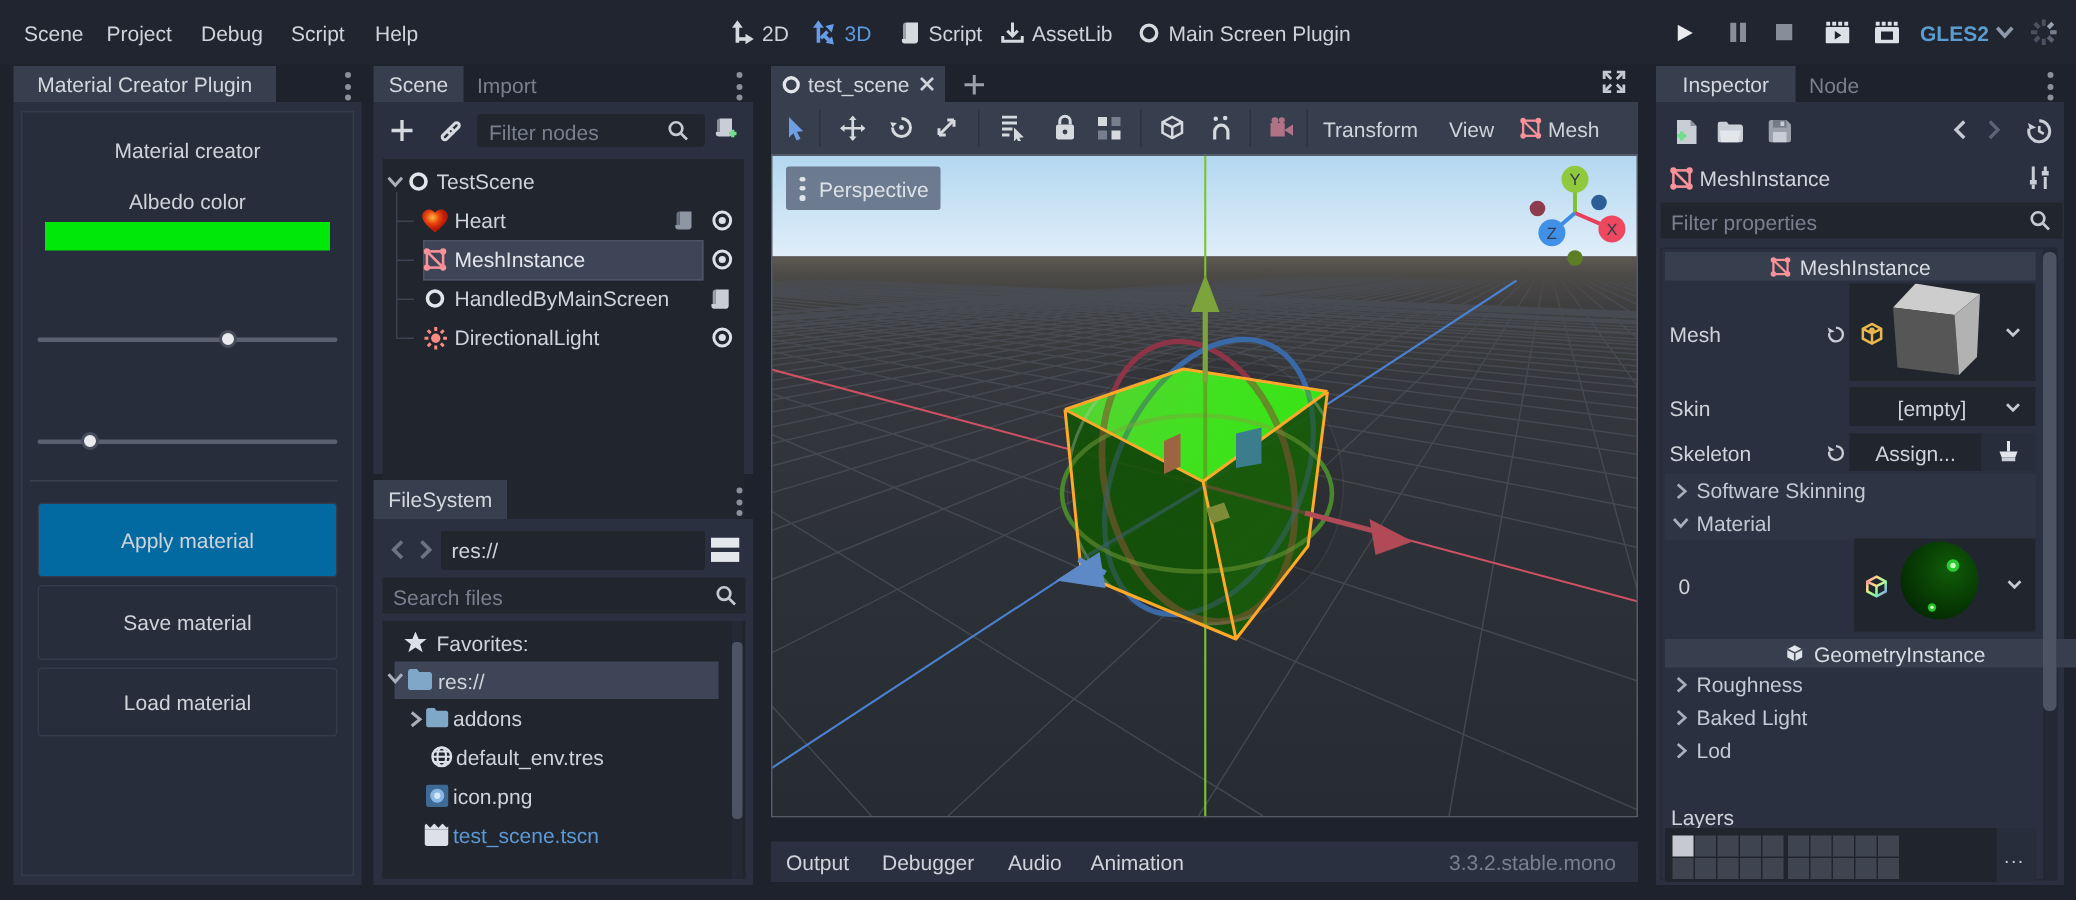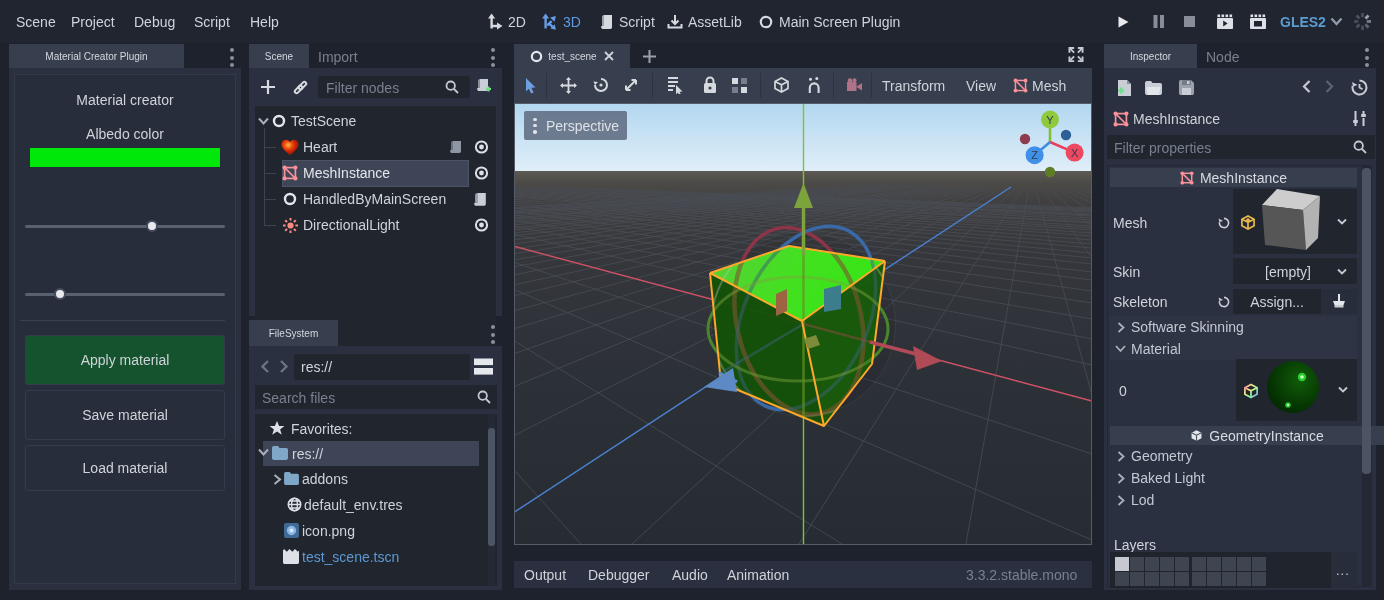--- a/index.html
+++ b/index.html
@@ -2,21 +2,21 @@
 <html><head><meta charset="utf-8">
 <style>
 *{margin:0;padding:0;box-sizing:border-box}
 html,body{width:1384px;height:600px;overflow:hidden;background:#1e222c;font-family:"Liberation Sans",sans-serif;}
 .abs{position:absolute}
 .txt{color:#cfd3da;font-size:14px;white-space:nowrap}
 .dim{color:#78808f}
 .panel{background:#2a3040}
 .inset{background:#20252e}
 .tool{background:#373e4d}
-.tab{background:#373e4d;color:#d4d8de;font-size:10px;display:flex;align-items:center;justify-content:center}
+.tab{background:#373e4d;color:#d4d8de;font-size:14px;display:flex;align-items:center;justify-content:center}
 .row{position:absolute;display:flex;align-items:center}
 svg{display:block}
 </style></head>
 <body>
 <div class="abs" style="left:0;top:0;width:1384px;height:600px">
 
 <div class="abs" style="left:0;top:0;width:1384px;height:43px;background:#21252f">
   <div class="row txt" style="left:16px;top:0;height:43px">Scene</div>
   <div class="row txt" style="left:71px;top:0;height:43px">Project</div>
   <div class="row txt" style="left:134px;top:0;height:43px">Debug</div>
@@ -133,21 +133,21 @@
 <div class="abs panel" style="left:9px;top:68px;width:232px;height:522px">
   <div class="abs" style="left:5px;top:6px;width:222px;height:510px;background:#272d3a;border:1px solid #333a49"></div>
   <div class="abs txt" style="left:0;top:24px;width:232px;text-align:center">Material creator</div>
   <div class="abs txt" style="left:0;top:58px;width:232px;text-align:center">Albedo color</div>
   <div class="abs" style="left:21px;top:80px;width:190px;height:19px;background:#00e70a"></div>
   <div class="abs" style="left:16px;top:157px;width:200px;height:3px;background:#596070;border-radius:2px"></div>
   <div class="abs" style="left:137px;top:152px;width:12px;height:12px;border-radius:50%;background:#e8eaee;border:2px solid #464d5c"></div>
   <div class="abs" style="left:16px;top:225px;width:200px;height:3px;background:#596070;border-radius:2px"></div>
   <div class="abs" style="left:45px;top:220px;width:12px;height:12px;border-radius:50%;background:#e8eaee;border:2px solid #464d5c"></div>
   <div class="abs" style="left:11px;top:252px;width:205px;height:1px;background:#3a4150"></div>
-  <div class="abs txt" style="left:16px;top:267px;width:200px;height:50px;background:#14532d;border:1px solid #343b4c;border-radius:3px;display:flex;align-items:center;justify-content:center">Apply material</div>
+  <div class="abs txt" style="left:16px;top:267px;width:200px;height:50px;background:#0369a1;border:1px solid #343b4c;border-radius:3px;display:flex;align-items:center;justify-content:center">Apply material</div>
   <div class="abs txt" style="left:16px;top:322px;width:200px;height:50px;background:#272d3a;border:1px solid #343b4c;border-radius:3px;display:flex;align-items:center;justify-content:center">Save material</div>
   <div class="abs txt" style="left:16px;top:377px;width:200px;height:46px;background:#272d3a;border:1px solid #343b4c;border-radius:3px;display:flex;align-items:center;justify-content:center">Load material</div>
 </div>
 
 <div class="abs tab" style="left:249px;top:44px;width:60px;height:24px">Scene</div>
 <div class="abs dim" style="left:318px;top:49px;font-size:14px">Import</div>
 <div class="abs" style="left:491px;top:48px;width:5px;height:19px;display:flex;flex-direction:column;justify-content:space-between">
       <i style="width:4px;height:4px;border-radius:50%;background:#8a909c"></i>
       <i style="width:4px;height:4px;border-radius:50%;background:#8a909c"></i>
       <i style="width:4px;height:4px;border-radius:50%;background:#8a909c"></i>
@@ -676,21 +676,21 @@
   <div class="abs tool" style="left:6px;top:358px;width:294px;height:19px;display:flex;align-items:center;justify-content:center">
     <svg width="13" height="13" viewBox="0 0 17 16" style="margin-right:6px">
           <path d="M8.5 1L15 4.5v7L8.5 15 2 11.5v-7z" fill="#e2e5ea"></path>
           <path d="M2 4.5l6.5 3.2L15 4.5M8.5 7.7V15" stroke="#474e5c" stroke-width="1.4" fill="none"></path>
         </svg>
     <span class="txt" style="color:#d8dce2">GeometryInstance</span>
   </div>
   <svg class="abs" style="left:13px;top:383px" width="8" height="11" viewBox="0 0 8 11">
         <path d="M1.5 1l5 4.5-5 4.5" stroke="#aab0bb" stroke-width="1.8" fill="none"></path>
       </svg>
-  <div class="abs txt" style="left:27px;top:380px;color:#c3c9d3">Geometry</div>
+  <div class="abs txt" style="left:27px;top:380px;color:#c3c9d3">Roughness</div>
   <svg class="abs" style="left:13px;top:405px" width="8" height="11" viewBox="0 0 8 11">
         <path d="M1.5 1l5 4.5-5 4.5" stroke="#aab0bb" stroke-width="1.8" fill="none"></path>
       </svg>
   <div class="abs txt" style="left:27px;top:402px;color:#c3c9d3">Baked Light</div>
   <svg class="abs" style="left:13px;top:427px" width="8" height="11" viewBox="0 0 8 11">
         <path d="M1.5 1l5 4.5-5 4.5" stroke="#aab0bb" stroke-width="1.8" fill="none"></path>
       </svg>
   <div class="abs txt" style="left:27px;top:424px;color:#c3c9d3">Lod</div>
   <div class="abs txt" style="left:10px;top:469px">Layers</div>
   <div class="abs" style="left:6px;top:484px;width:247px;height:36px;background:#20242c"></div>

